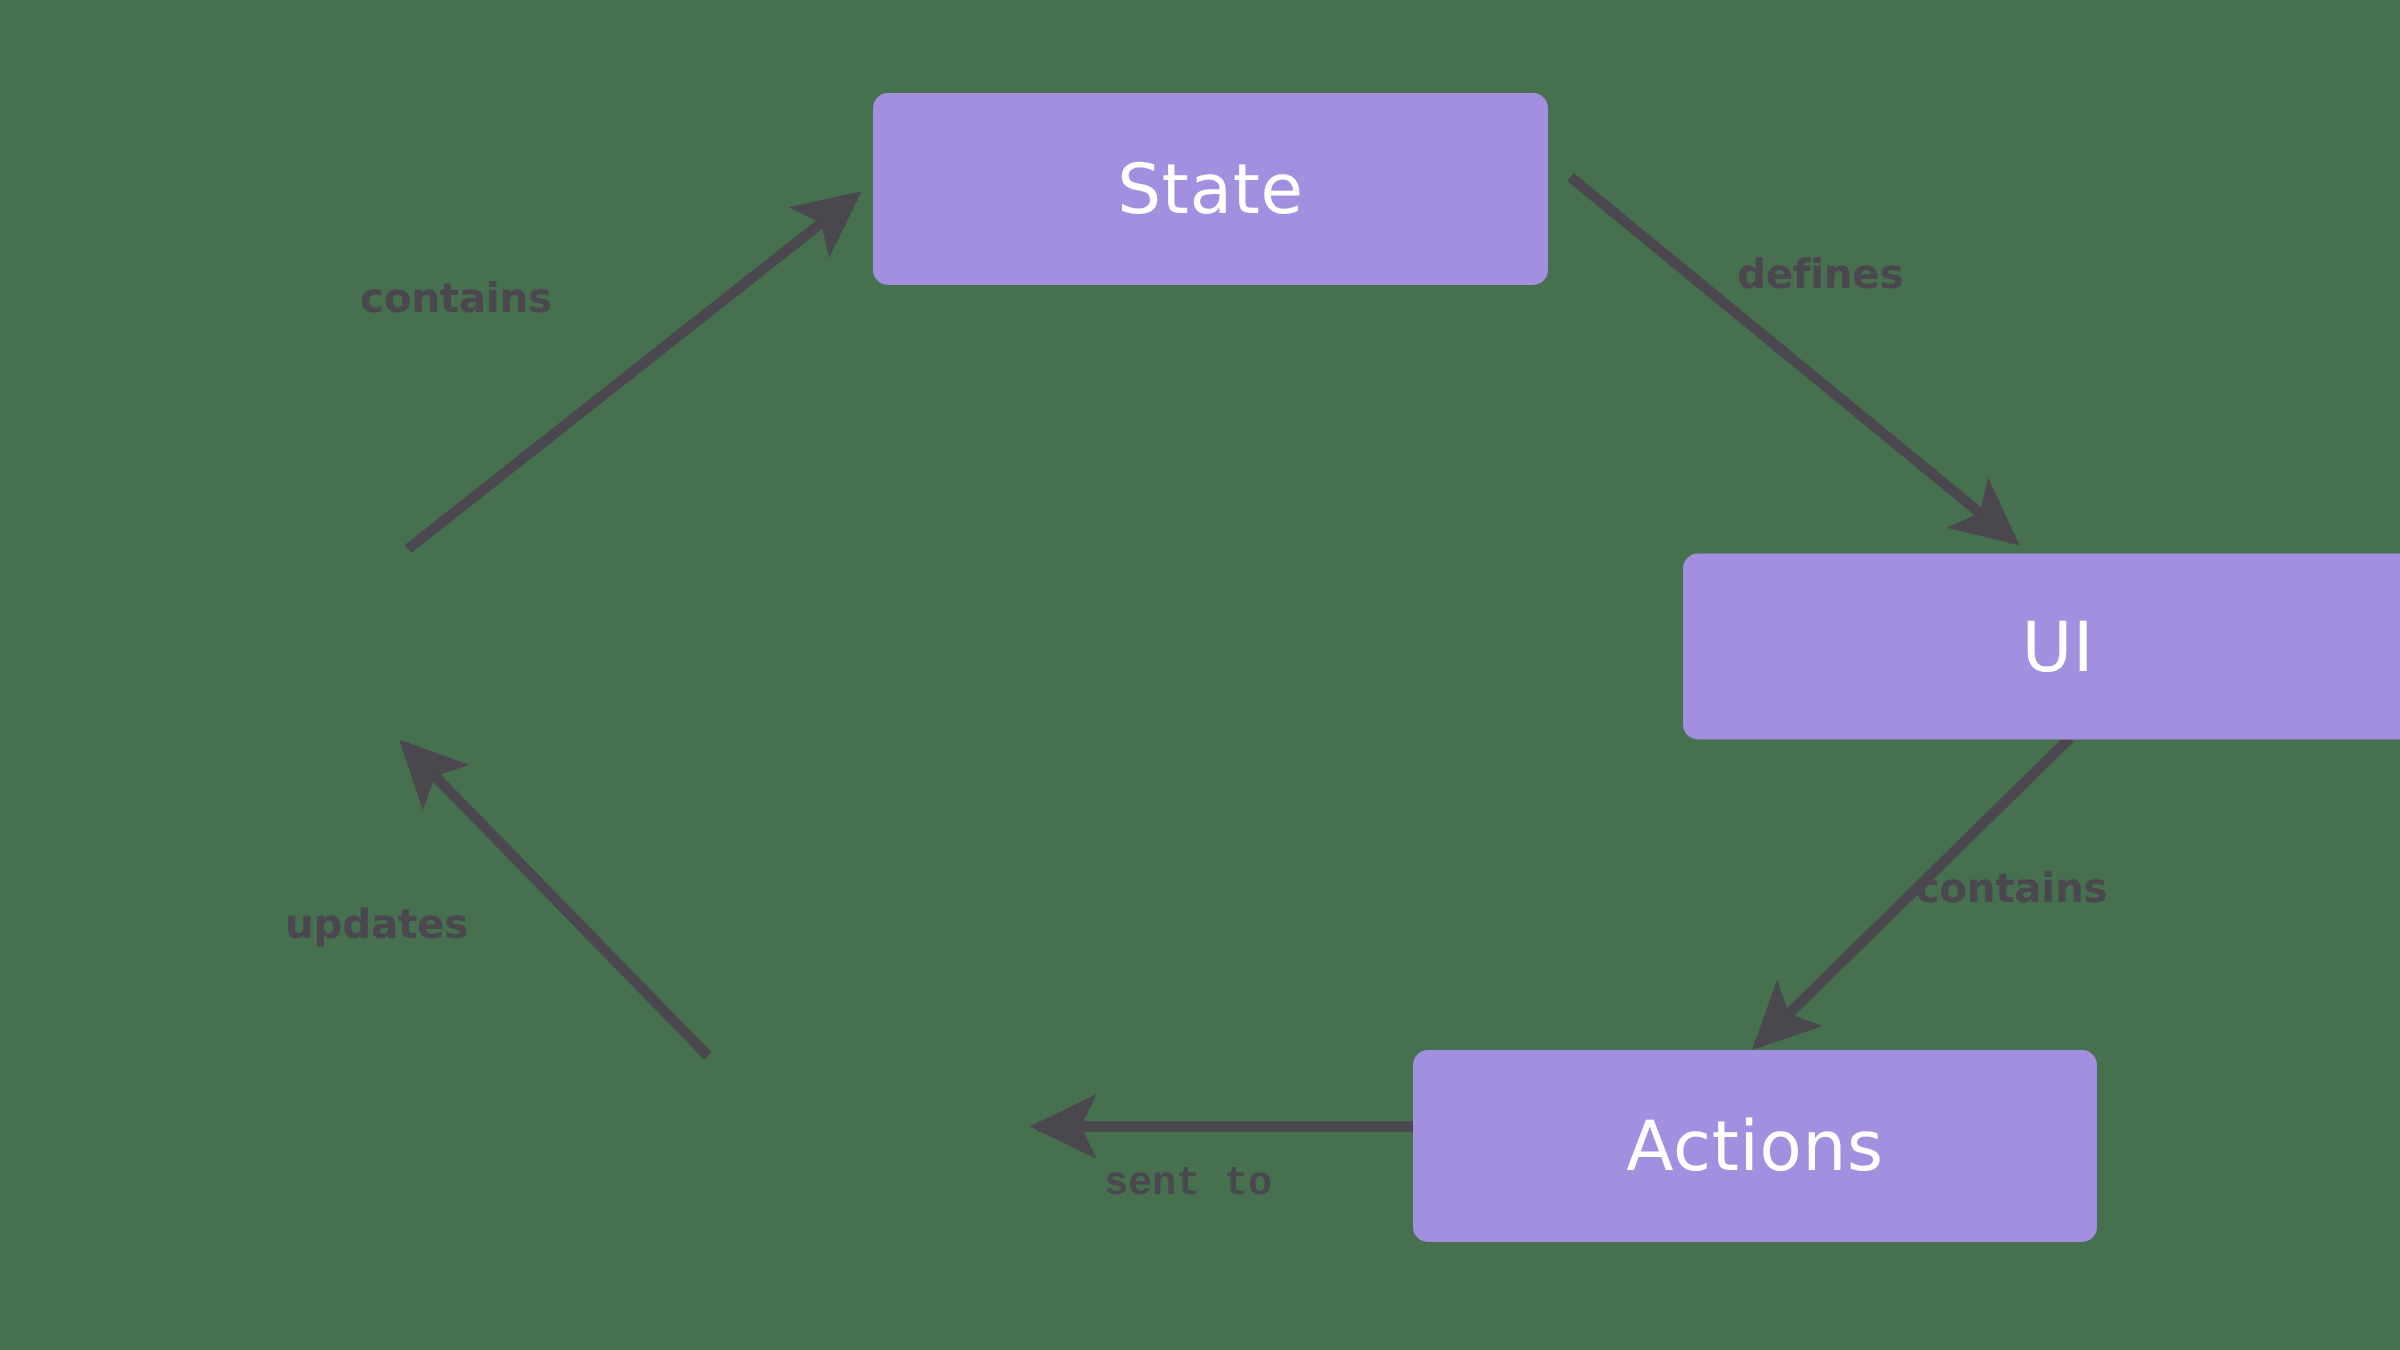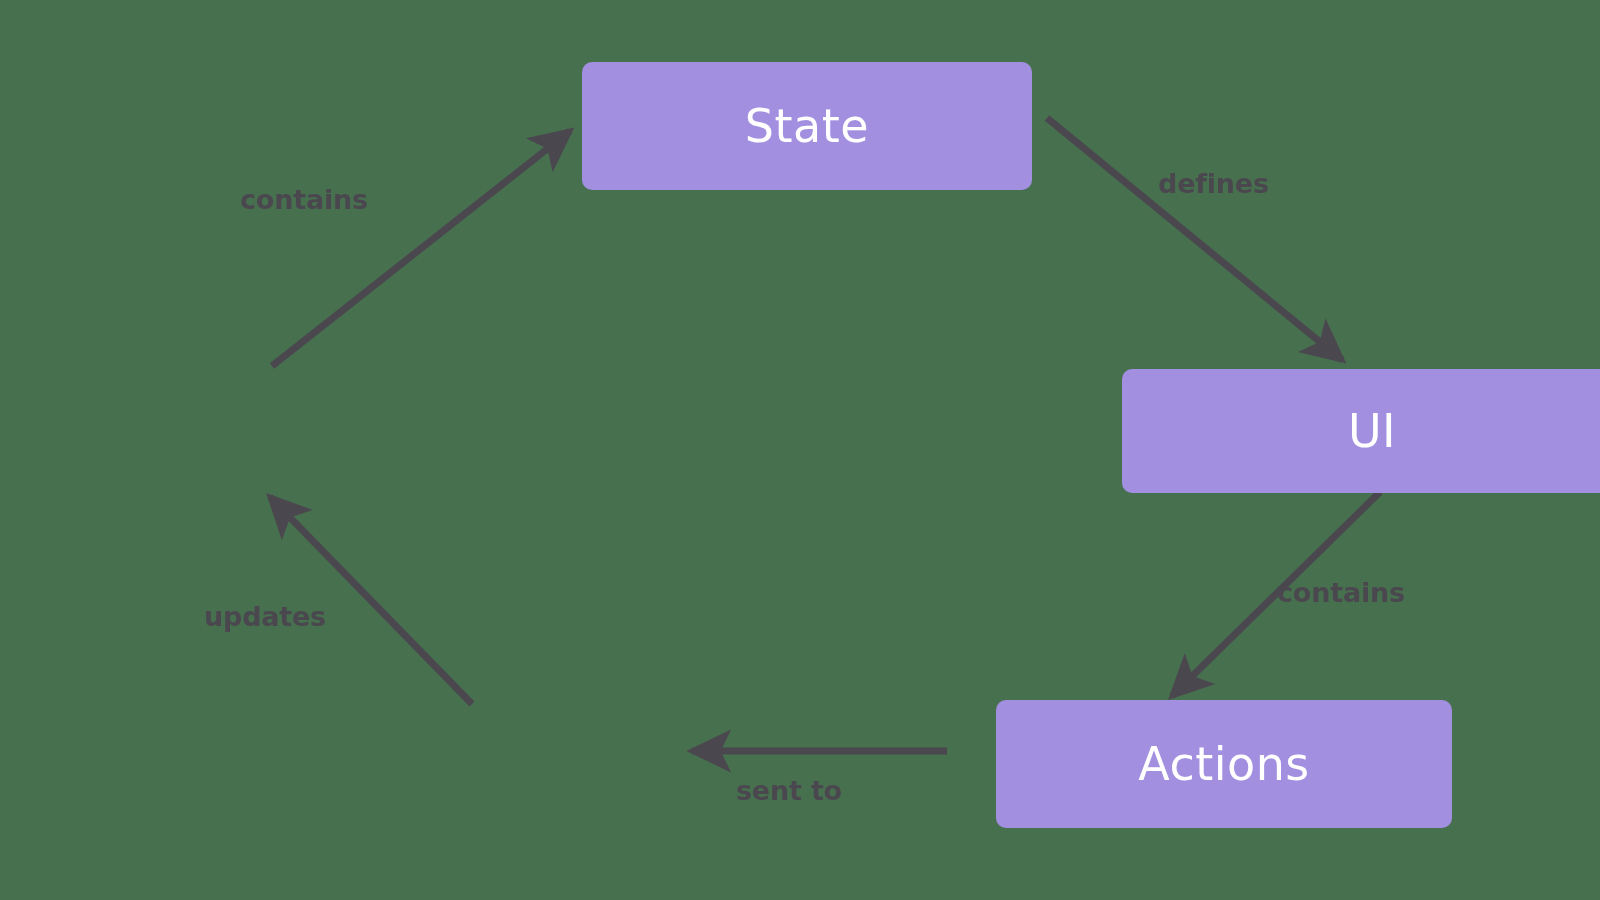--- a/index.html
+++ b/index.html
@@ -49,28 +49,28 @@
     font-family: "DejaVu Sans", sans-serif;
     white-space: nowrap;
     letter-spacing: -0.2px;
   }
 
   
   #node-state   { left: 582px;  top: 62px;  width: 450px; height: 128px; }
   #node-store   { left: 34px;   top: 369px; width: 456px; height: 124px; }
   #node-ui      { left: 1122px; top: 369px; width: 500px; height: 124px; }
   #node-reducer { left: 232px;  top: 700px; width: 456px; height: 128px; }
-  #node-actions { left: 996px;  top: 700px; width: 456px; height: 128px; }
+  #node-actions { left: 942px;  top: 700px; width: 456px; height: 128px; }
 
   
   #label-contains { left: 228px;  top: 184px; margin-left: 12px; }
   #label-defines  { left: 1158px; top: 168px; }
   #label-triggers { left: 1277px; top: 577px; }
-  #label-sentto   { left: 736px;  top: 775px; }
-  #label-updates  { left: 190px;  top: 601px; margin-left: 14px; }
+  #label-sentto   { left: 736px;  top: 775px; font-family: Liberation Mono, monospace; }
+  #label-updates  { left: 190px;  top: 601px; }
 </style>
 </head>
 <body>
 
 <div id="canvas">
 
   <svg id="arrow-layer" viewBox="0 0 1600 900" width="1600" height="900" xmlns="http://www.w3.org/2000/svg">
     <defs>
       <marker id="ah" markerWidth="7" markerHeight="7" refX="5.6" refY="3.5" orient="auto" markerUnits="strokeWidth">
         <path d="M0,0.4 L6.4,3.5 L0,6.6 L1.5,3.5 Z" fill="#4b474f"></path>

